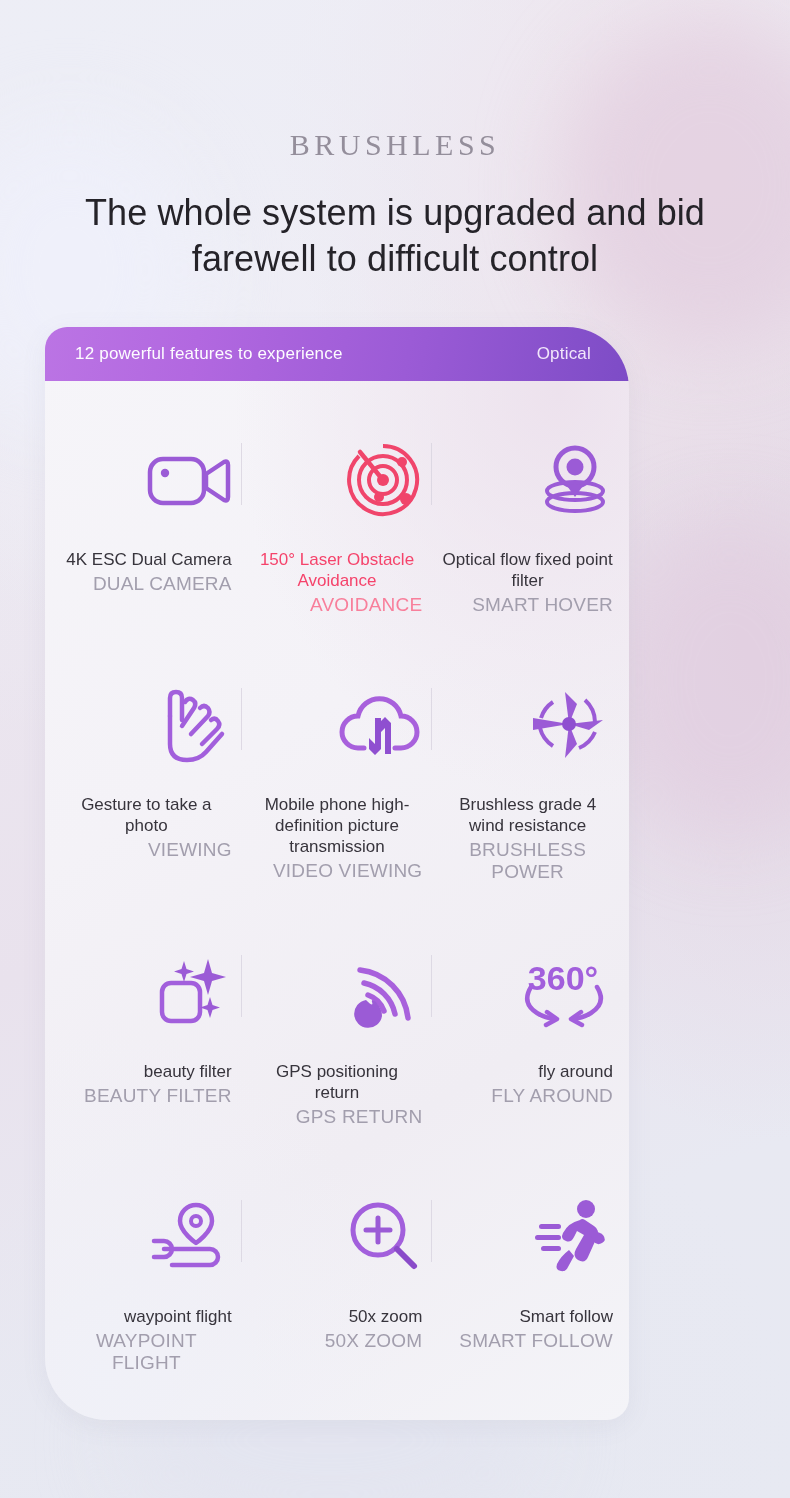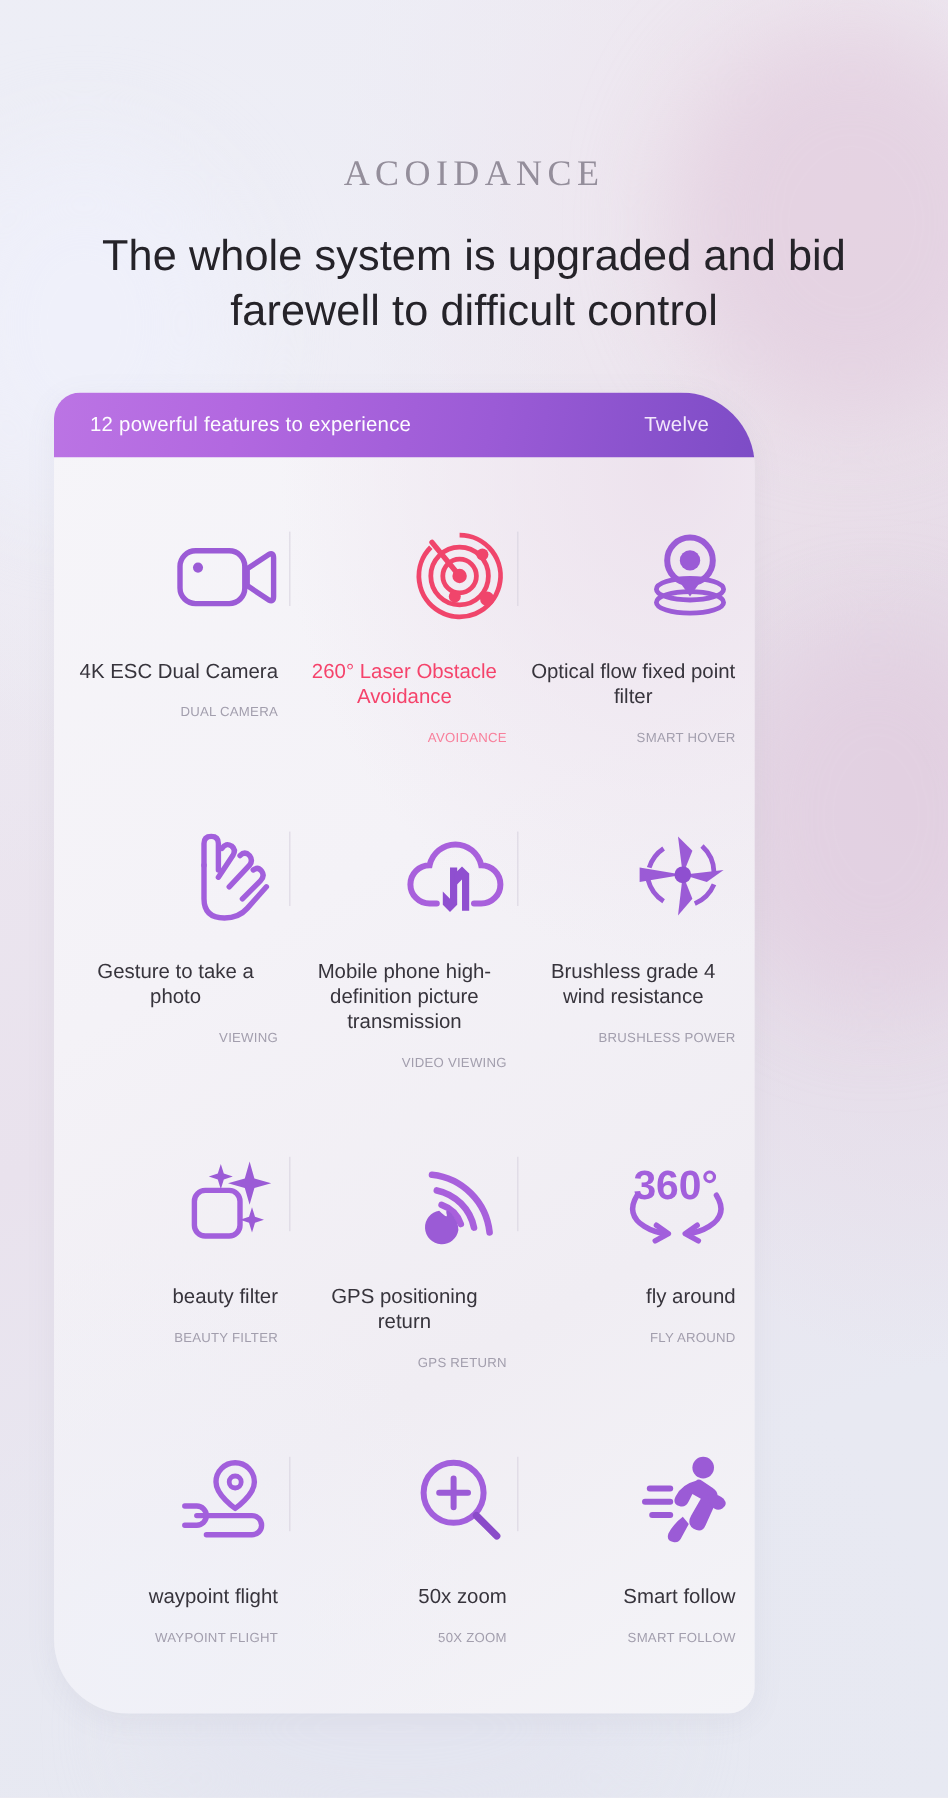--- a/index.html
+++ b/index.html
@@ -137,51 +137,51 @@
 
   .cell-title {
     margin-top: 26px;
     text-align: center;
     font-size: 17px;
     line-height: 21px;
     color: #37343c;
     max-width: 210px;
   }
   .cell-sub {
-    margin-top: 18px;
+    margin-top: 3px;
     text-align: center;
-    font-size: 11px;
+    font-size: 19px;
     letter-spacing: .2px;
     color: #a29ead;
   }
 
   .cell.accent .cell-title { color: #f5436b; }
   .cell.accent .cell-sub   { color: #f87f9b; }
 
   svg { display: block; overflow: visible; }
 </style>
 </head>
 <body>
 
 <div class="bg"></div>
 <div class="bg-blob b1"></div>
 <div class="bg-blob b2"></div>
 <div class="bg-blob b3"></div>
 <div class="bg-blob b4"></div>
 
 <div class="page">
 
-  <div class="eyebrow">ACOIDANCE</div>
+  <div class="eyebrow">BRUSHLESS</div>
   <h1 class="headline">The whole system is upgraded and bid farewell to difficult control</h1>
 
   <div class="card">
 
     <div class="card-header">
       <span class="card-header-title">12 powerful features to experience</span>
-      <span class="card-header-badge">Twelve</span>
+      <span class="card-header-badge">Optical</span>
     </div>
 
     <div class="grid">
 
       <div class="cell div-right">
         <div class="icon-wrap">
           <svg width="86" height="62" viewBox="0 0 86 62">
             <rect x="4" y="10" width="54" height="44" rx="13" fill="none" stroke="#9b5bd6" stroke-width="4.5"></rect>
             <circle cx="19" cy="24" r="4.2" fill="#9b5bd6"></circle>
             <path d="M60 25 L78 13 Q82 11 82 16 L82 48 Q82 53 78 51 L60 39 Z" fill="none" stroke="#9b5bd6" stroke-width="4.5" stroke-linejoin="round"></path>
@@ -197,21 +197,21 @@
             <path d="M39 5 a34 34 0 1 1 -24.0 10.0" fill="none" stroke="#f0456b" stroke-width="4"></path>
             <circle cx="39" cy="39" r="24" fill="none" stroke="#f0456b" stroke-width="4"></circle>
             <circle cx="39" cy="39" r="14" fill="none" stroke="#f0456b" stroke-width="4"></circle>
             <circle cx="39" cy="39" r="6" fill="#f0456b"></circle>
             <path d="M39 39 L16 11" stroke="#f0456b" stroke-width="4.5" stroke-linecap="round"></path>
             <circle cx="58" cy="21" r="5" fill="#f0456b"></circle>
             <circle cx="35" cy="56" r="5" fill="#f0456b"></circle>
             <circle cx="62" cy="58" r="6" fill="#f0456b"></circle>
           </svg>
         </div>
-        <div class="cell-title">260° Laser Obstacle Avoidance</div>
+        <div class="cell-title">150° Laser Obstacle Avoidance</div>
         <div class="cell-sub">AVOIDANCE</div>
       </div>
 
       <div class="cell">
         <div class="icon-wrap">
           <svg width="76" height="78" viewBox="0 0 76 78">
             <circle cx="38" cy="26" r="19" fill="none" stroke="#9b5bd6" stroke-width="5"></circle>
             <circle cx="38" cy="26" r="8.5" fill="#9b5bd6"></circle>
             <path d="M28 42 L48 42 L38 56 Z" fill="#9b5bd6"></path>
             <ellipse cx="38" cy="50" rx="28" ry="9" fill="none" stroke="#9b5bd6" stroke-width="4"></ellipse>

